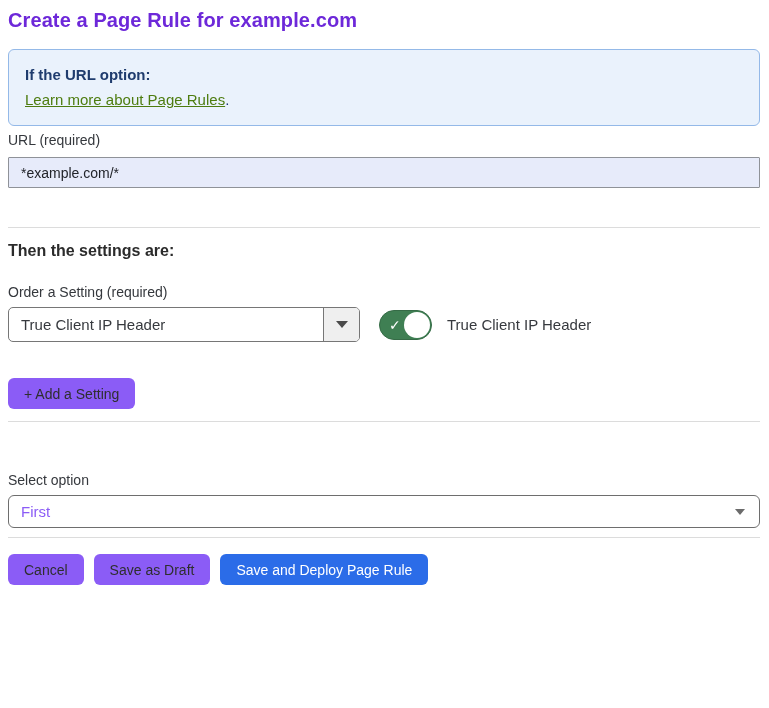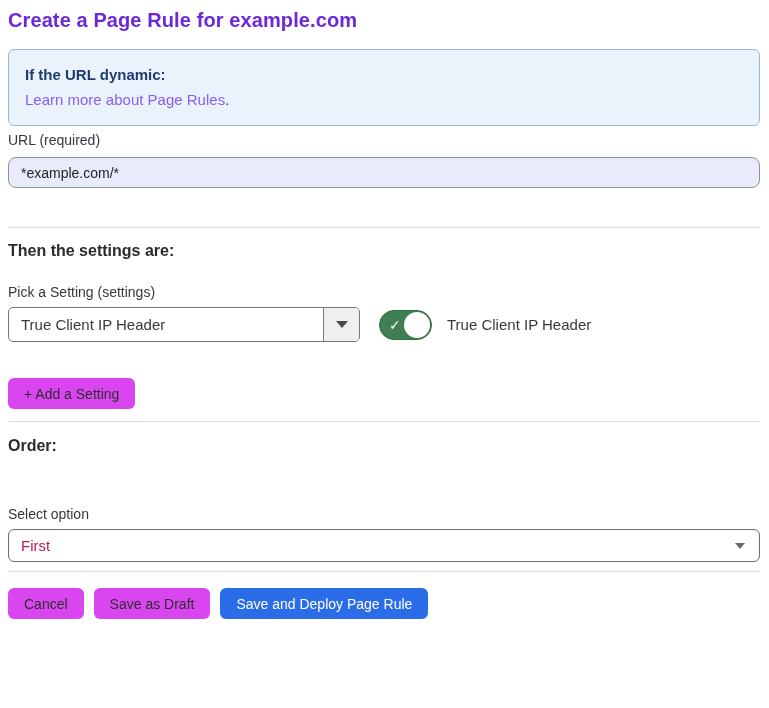--- a/index.html
+++ b/index.html
@@ -27,38 +27,39 @@
     background: #eaf2fc;
     border: 1px solid #94b9e8;
     border-radius: 6px;
     padding: 12px 16px 13px 16px;
     color: #1f3c6e;
     font-size: 15px;
     line-height: 25px;
   }
   .info-box .info-heading { font-weight: 700; }
   .info-box .info-link {
-    color: #8b5cf6;
+    color: #4d7c0f;
+    text-decoration: underline;
     cursor: pointer;
   }
 
   .field-label {
     font-size: 14px;
     color: #35383d;
     line-height: 18px;
   }
   .url-label { margin-top: 5px; }
 
   .url-input {
     margin-top: 8px;
     width: 100%;
     height: 31px;
     background: #e7ebfa;
     border: 1px solid #8f9298;
-    border-radius: 8px;
+    border-radius: 1px;
     padding: 0 12px;
     font-family: "Liberation Sans", "DejaVu Sans", sans-serif;
     font-size: 14px;
     color: #22242a;
     outline: none;
   }
 
   .divider {
     border: none;
     border-top: 1px solid #dcdcdc;
@@ -167,21 +168,21 @@
     justify-content: center;
     height: 31px;
     padding: 0 16px;
     border: none;
     border-radius: 6px;
     font-family: "Liberation Sans", "DejaVu Sans", sans-serif;
     font-size: 14px;
     cursor: pointer;
     white-space: nowrap;
   }
-  .btn-gray { background: #d946ef; color: #2e2e2e; }
+  .btn-gray { background: #8b5cf6; color: #2e2e2e; }
   .btn-blue { background: #2b6ce8; color: #ffffff; }
 
   .add-setting-btn { margin-top: 36px; height: 31px; }
 
   .order-select-label { margin-top: 49px; }
 
   .order-select {
     margin-top: 6px;
     width: 100%;
     height: 33px;
@@ -189,21 +190,21 @@
     border-radius: 6px;
     background: #ffffff;
     display: flex;
     align-items: center;
     padding: 0 14px 0 12px;
     cursor: pointer;
   }
   .order-select .select-value {
     flex: 1;
     font-size: 15px;
-    color: #be185d;
+    color: #8b5cf6;
   }
   .order-select .tri-down {
     border-left-width: 5px;
     border-right-width: 5px;
     border-top-width: 6px;
     border-top-color: #6b6b6b;
   }
 
   .help-text {
     margin-top: 5px;
@@ -221,32 +222,32 @@
   .actions-row .btn + .btn { margin-left: 10px; }
 </style>
 </head>
 <body>
 
 <div class="container">
 
   <h1 class="page-title">Create a Page Rule for example.com</h1>
 
   <div class="info-box">
-    <div class="info-heading">If the URL dynamic:</div>
+    <div class="info-heading">If the URL option:</div>
     <div><a class="info-link">Learn more about Page Rules</a><span>.</span></div>
   </div>
 
   <div class="field-label url-label">URL (required)</div>
   <input class="url-input" type="text" value="*example.com/*" style="">
 
   <hr class="divider divider-1">
 
   <h2 class="section-heading settings-heading">Then the settings are:</h2>
 
-  <div class="field-label pick-label">Pick a Setting (settings)</div>
+  <div class="field-label pick-label">Order a Setting (required)</div>
 
   <div class="setting-row">
     <div class="setting-select">
       <div class="select-value">True Client IP Header</div>
       <div class="select-arrow-seg">
         <span class="tri-down"></span>
       </div>
     </div>
 
     <div class="toggle-wrap">
@@ -255,21 +256,20 @@
         <span class="toggle-knob"></span>
       </div>
       <span class="toggle-label">True Client IP Header</span>
     </div>
   </div>
 
   <button class="btn btn-gray add-setting-btn">+ Add a Setting</button>
 
   <hr class="divider divider-2">
 
-  <h2 class="section-heading order-heading">Order:</h2>
 
   <div class="field-label order-select-label">Select option</div>
 
   <div class="order-select">
     <span class="select-value">First</span>
     <span class="tri-down"></span>
   </div>
 
 
   <hr class="divider divider-3">

